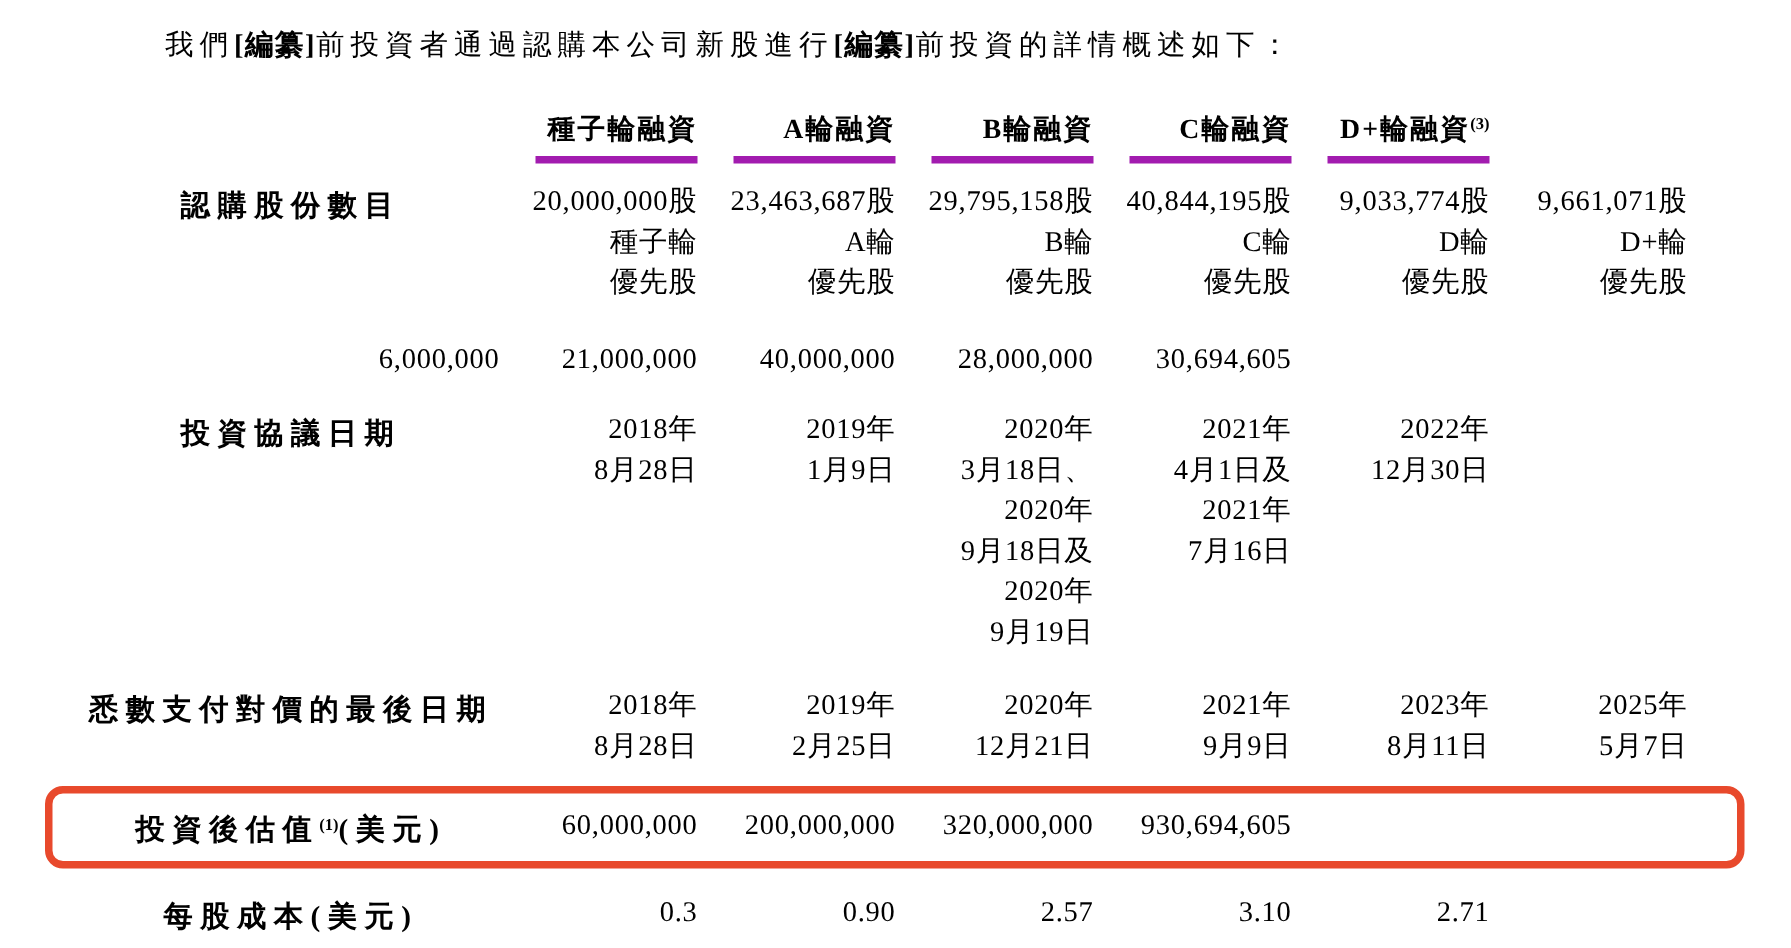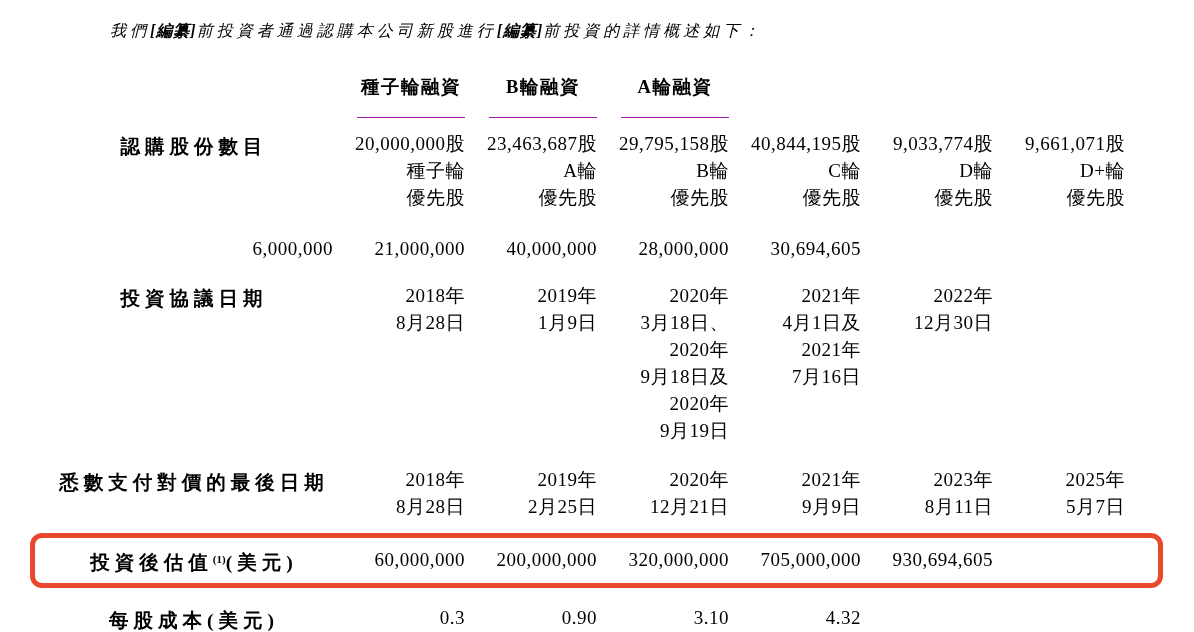--- a/index.html
+++ b/index.html
@@ -5,24 +5,23 @@
   * { margin: 0; padding: 0; box-sizing: border-box; }
   html, body { width: 1194px; height: 632px; }
   body {
     background: #ffffff;
     color: #000000;
     font-family: "Liberation Serif", "DejaVu Serif", serif;
     overflow: hidden;
   }
   .intro {
     margin: 16px 40px 0 110px;
-    font-size: 16px;
+    font-size: 19px;
     letter-spacing: 4px;
     line-height: 30px;
-    font-style: italic;
   }
   .intro b { letter-spacing: 1px; }
   .fin-table {
     width: 1070px;
     margin: 24px 0 0 55px;
   }
   .row {
     display: grid;
     grid-template-columns: 278px repeat(6, 132px);
     position: relative;
@@ -39,23 +38,23 @@
     font-weight: bold;
     font-size: 19.5px;
     letter-spacing: 5px;
     white-space: normal;
   }
   .header-row { margin-bottom: 12px; }
   .header-row .cell { font-weight: bold; }
   .hdr-u {
     display: inline-block;
     min-width: 108px;
-    text-align: center;
-    border-bottom: 1px solid #a21caf;
-    padding-bottom: 16px;
+    text-align: right;
+    border-bottom: 5px solid #a21caf;
+    padding-bottom: 3px;
     letter-spacing: 1.5px;
     font-size: 18.5px;
   }
   sup { font-size: 11px; letter-spacing: 0; vertical-align: 6px; }
   .row-shares { margin-bottom: 24px; }
   .row-consideration { margin-bottom: 20px; }
   .row-agreement { margin-bottom: 22px; }
   .row-lastpay { margin-bottom: 26px; }
   .row-valuation { margin-bottom: 28px; }
   .highlight-frame {
@@ -72,22 +71,24 @@
 </head>
 <body>
 
 <p class="intro"><span>我們</span><b>[編纂]</b><span>前投資者通過認購本公司新股進行</span><b>[編纂]</b><span>前投資的詳情概述如下：</span></p>
 
 <div class="fin-table">
 
   <div class="row header-row">
     <div class="cell label-cell"></div>
     <div class="cell"><span class="hdr-u"><span>種子輪融資</span><sup></sup></span></div>
+    <div class="cell"><span class="hdr-u"><span>A輪融資</span><sup></sup></span></div>
     <div class="cell"><span class="hdr-u"><span>B輪融資</span><sup></sup></span></div>
-    <div class="cell"><span class="hdr-u"><span>A輪融資</span><sup></sup></span></div>
+    <div class="cell"><span class="hdr-u"><span>C輪融資</span><sup></sup></span></div>
+    <div class="cell"><span class="hdr-u"><span>D+輪融資</span><sup>(3)</sup></span></div>
   </div>
 
   <div class="row row-shares">
     <div class="cell label-cell"><span>認購股份數目</span><sup></sup><span></span></div>
     <div class="cell">20,000,000股
 種子輪
 優先股</div>
     <div class="cell">23,463,687股
 A輪
 優先股</div>
@@ -148,25 +149,25 @@
     <div class="cell">2025年
 5月7日</div>
   </div>
 
   <div class="row row-valuation">
     <div class="highlight-frame"></div>
     <div class="cell label-cell"><span>投資後估值</span><sup>(1)</sup><span>(美元)</span></div>
     <div class="cell">60,000,000</div>
     <div class="cell">200,000,000</div>
     <div class="cell">320,000,000</div>
-    <div class="cell">705,000,000</div>
     <div class="cell">930,694,605</div>
   </div>
 
   <div class="row row-costpershare">
     <div class="cell label-cell"><span>每股成本(美元)</span><sup></sup><span></span></div>
     <div class="cell">0.3</div>
     <div class="cell">0.90</div>
+    <div class="cell">2.57</div>
     <div class="cell">3.10</div>
-    <div class="cell">4.32</div>
+    <div class="cell">2.71</div>
   </div>
 
 </div>
 
 </body></html>

